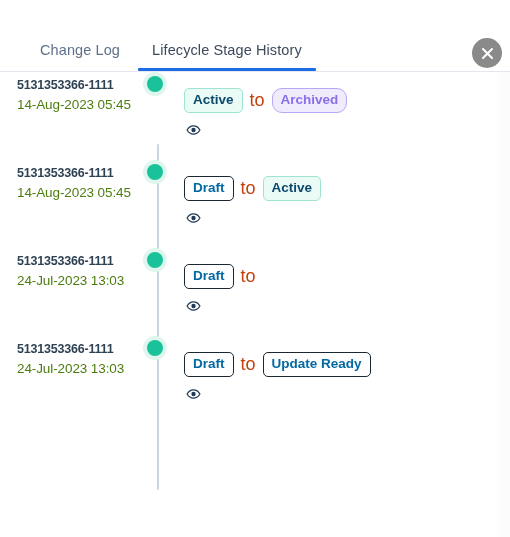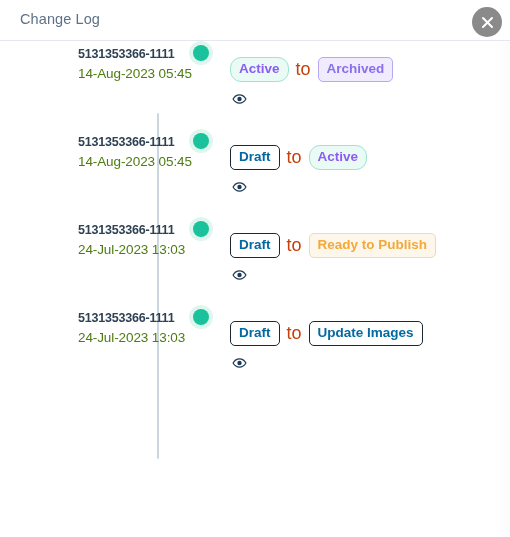--- a/index.html
+++ b/index.html
@@ -37,21 +37,22 @@
     position: relative;
     height: 41px;
     border-bottom: 1px solid #e4e8ee;
     box-sizing: border-box;
     background: #ffffff;
   }
   .tabs {
     display: flex;
     align-items: flex-start;
     height: 40px;
-    padding-left: 4px;
+    padding-left: 24px;
+    margin-top: 31px;
   }
   .tab {
     position: relative;
     height: 40px;
     line-height: 38px;
     padding: 0 16px;
     font-size: 14.5px;
     color: #5e7188;
     white-space: nowrap;
     cursor: pointer;
@@ -105,24 +106,23 @@
 
   .entry {
     position: relative;
     display: flex;
     align-items: flex-start;
     height: 88px;
   }
 
   .entry-left {
     width: 140px;
-    padding-left: 32px;
+    padding-left: 17px;
     padding-top: 6px;
     box-sizing: border-box;
-    margin-left: 46px;
   }
   .entry-id {
     font-size: 12.5px;
     font-weight: bold;
     color: #2f4254;
     letter-spacing: -0.2px;
     white-space: nowrap;
   }
   .entry-date {
     margin-top: 5px;
@@ -168,31 +168,31 @@
     line-height: 1.15;
     cursor: default;
   }
   .badge.dark {
     color: #0369a1;
     border-color: #1b2733;
     background: #ffffff;
     font-weight: bold;
   }
   .badge.green {
-    color: #8b5cf6;
+    color: #0c4a6e;
     border-color: #9fe4d3;
     background: #eafaf5;
     font-weight: bold;
-    border-radius: 11px;
   }
   .badge.purple {
     color: #8a6fe8;
     border-color: #b8a7f2;
     background: #f0ecfd;
     font-weight: bold;
+    border-radius: 10px;
   }
   .badge.orange {
     color: #f2a93b;
     border-color: #f9d9a2;
     background: #fdf6ea;
     font-weight: bold;
   }
   .to-word {
     font-size: 18px;
     color: #c2410c;
@@ -215,20 +215,21 @@
 </head>
 <body>
 
 <div class="panel">
 
   <div class="panel-edge"></div>
 
   <div class="tabbar">
     <div class="tabs" id="tab-list">
         <div class="tab">Change Log</div>
+        <div class="tab active">Lifecycle Stage History</div>
       </div>
 
     <button class="close-btn" title="Close">
       <svg width="13" height="13" viewBox="0 0 13 13">
         <path d="M2 2 L11 11 M11 2 L2 11" stroke="#ffffff" stroke-width="2" stroke-linecap="round" fill="none"></path>
       </svg>
     </button>
   </div>
 
   <div class="timeline">
@@ -283,21 +284,20 @@
             <div class="entry-id">5131353366-1111</div>
             <div class="entry-date">24-Jul-2023 13:03</div>
           </div>
           <div class="entry-dot-col">
             <span class="dot"></span>
           </div>
           <div class="entry-right">
             <div class="badge-row">
               <span class="badge dark">Draft</span>
               <span class="to-word">to</span>
-              <span class="badge orange">Ready to Publish</span>
             </div>
             <div class="eye-row"><button class="eye-btn">
                 <svg width="15" height="12" viewBox="0 0 22 14">
                   <path d="M11 1 C5 1 1.6 7 1.6 7 C1.6 7 5 13 11 13 C17 13 20.4 7 20.4 7 C20.4 7 17 1 11 1 Z" fill="none" stroke="#1f3a57" stroke-width="1.8"></path>
                   <circle cx="11" cy="7" r="3.2" fill="#1f3a57"></circle>
                 </svg>
               </button></div>
           </div>
         </div>
         <div class="entry">
@@ -305,21 +305,21 @@
             <div class="entry-id">5131353366-1111</div>
             <div class="entry-date">24-Jul-2023 13:03</div>
           </div>
           <div class="entry-dot-col">
             <span class="dot"></span>
           </div>
           <div class="entry-right">
             <div class="badge-row">
               <span class="badge dark">Draft</span>
               <span class="to-word">to</span>
-              <span class="badge dark">Update Images</span>
+              <span class="badge dark">Update Ready</span>
             </div>
             <div class="eye-row"><button class="eye-btn">
                 <svg width="15" height="12" viewBox="0 0 22 14">
                   <path d="M11 1 C5 1 1.6 7 1.6 7 C1.6 7 5 13 11 13 C17 13 20.4 7 20.4 7 C20.4 7 17 1 11 1 Z" fill="none" stroke="#1f3a57" stroke-width="1.8"></path>
                   <circle cx="11" cy="7" r="3.2" fill="#1f3a57"></circle>
                 </svg>
               </button></div>
           </div>
         </div>
       </div>

